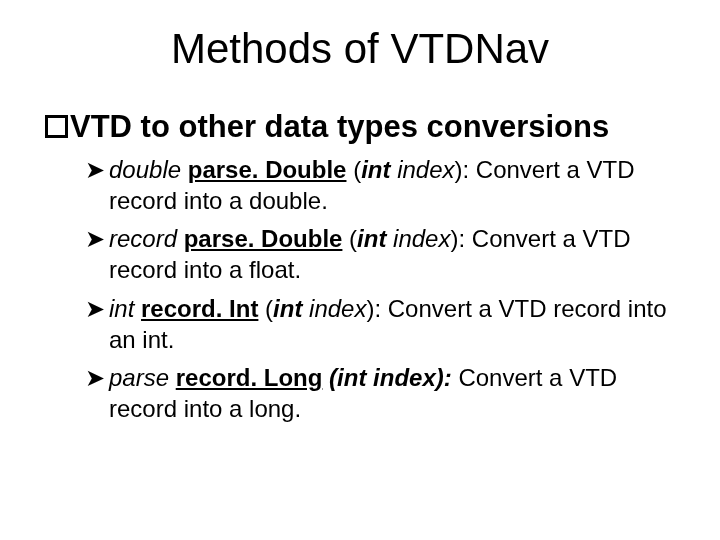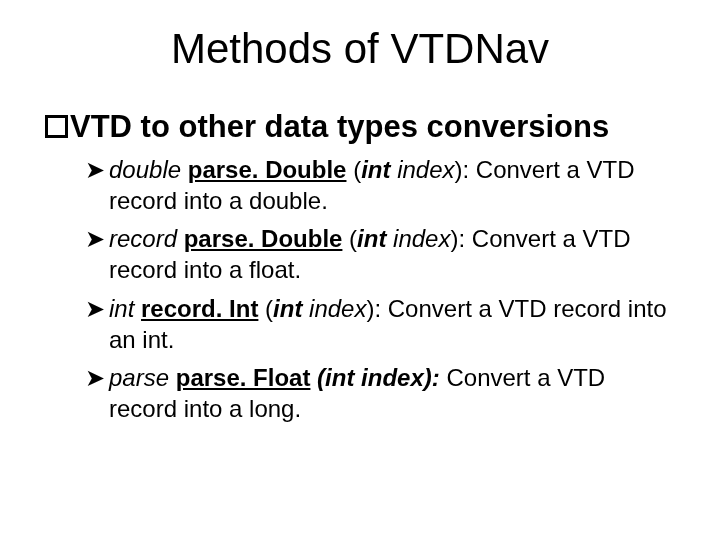--- a/index.html
+++ b/index.html
@@ -96,21 +96,21 @@
       <span class="b u">record. Int</span>
       <span> (</span><span class="b i">int</span>
       <span> </span><span class="i">index</span><span>): </span>
       <span>Convert a VTD record into an int.</span>
     </div>
 
     <div class="item">
       <span class="bullet">➤</span>
       <span class="i">parse</span>
       <span> </span>
-      <span class="b u">parse. Float</span>
+      <span class="b u">record. Long</span>
       <span class="b i"> (</span><span class="b i">int</span>
       <span class="b i"> </span><span class="b i">index</span><span class="b i">):</span><span> </span>
       <span>Convert a VTD record into a long.</span>
     </div>
 
   </div>
 
 </div>
 
 </body></html>

